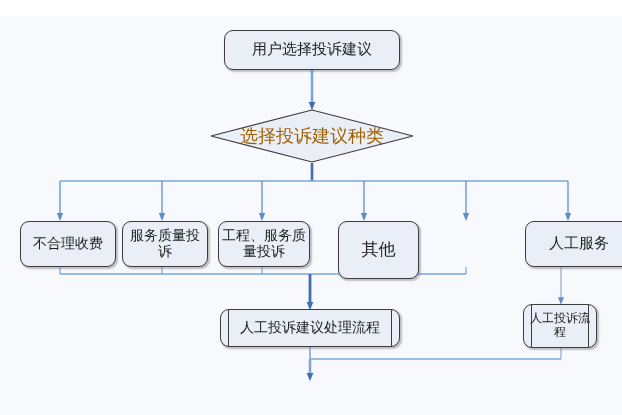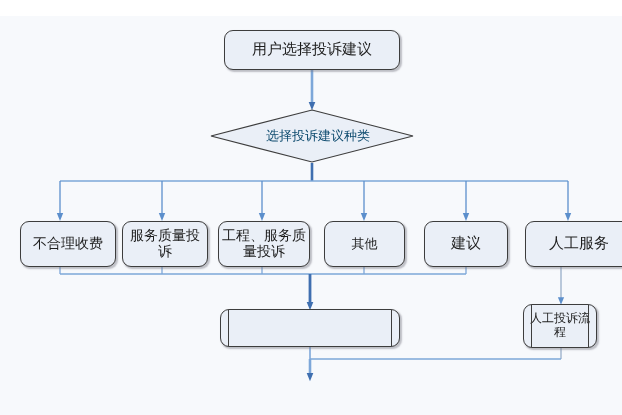--- a/index.html
+++ b/index.html
@@ -58,28 +58,28 @@
     width: 0;
     border-left: 1px solid #3d3d3d;
   }
   .predef .bar-l { left: 7px; }
   .predef .bar-r { right: 7px; }
 
   
   #n-start      { left: 224px; top: 14px;  width: 176px; height: 40px; font-size: 15px; }
   #diamond-wrap { position: absolute; left: 209px; top: 93px; width: 206px; height: 54px; }
   #diamond-wrap .dtext {
-    position: absolute; left: 6px; top: 0; width: 206px; height: 54px;
+    position: absolute; left: 0; top: 0; width: 206px; height: 54px;
     display: flex; align-items: center; justify-content: center;
-    font-size: 13px; color: #0c4a6e;
+    font-size: 18px; color: #a16207;
   }
   #n-b1 { left: 20px;  top: 205px; width: 96px; height: 46px; font-size: 14px; }
   #n-b2 { left: 122px; top: 205px; width: 86px; height: 46px; font-size: 14px; }
   #n-b3 { left: 218px; top: 205px; width: 92px; height: 46px; font-size: 14px; }
-  #n-b4 { left: 324px; top: 205px; width: 81px; height: 46px; font-size: 13px; }
+  #n-b4 { left: 338px; top: 205px; width: 81px; height: 58px; font-size: 17px; }
   #n-b5 { left: 424px; top: 205px; width: 84px; height: 46px; font-size: 15px; }
   #n-b6 { left: 525px; top: 205px; width: 108px; height: 46px; font-size: 15px; }
 
   #n-proc-main  { left: 220px; top: 293px; width: 180px; height: 38px; font-size: 14px; }
   #n-proc-right { left: 523px; top: 288px; width: 74px; height: 44px; font-size: 12px; }
   #n-end        { left: 253px; top: 364px; width: 124px; height: 40px; font-size: 15px; }
 </style>
 </head>
 <body>
 
@@ -141,30 +141,28 @@
   </div>
   <div class="node rounded" id="n-b2">
     <span class="lbl">服务质量投诉</span>
   </div>
   <div class="node rounded" id="n-b3">
     <span class="lbl">工程、服务质量投诉</span>
   </div>
   <div class="node rounded" id="n-b4">
     <span class="lbl">其他</span>
   </div>
-  <div class="node rounded" id="n-b5">
-    <span class="lbl">建议</span>
-  </div>
   <div class="node rounded" id="n-b6">
     <span class="lbl">人工服务</span>
   </div>
 
   <div class="node predef" id="n-proc-main">
     <span class="bar-l"></span>
     <span class="bar-r"></span>
+    <span class="lbl">人工投诉建议处理流程</span>
   </div>
   <div class="node predef" id="n-proc-right">
     <span class="bar-l"></span>
     <span class="bar-r"></span>
     <span class="lbl">人工投诉流程</span>
   </div>
 
 
 </div>
 

